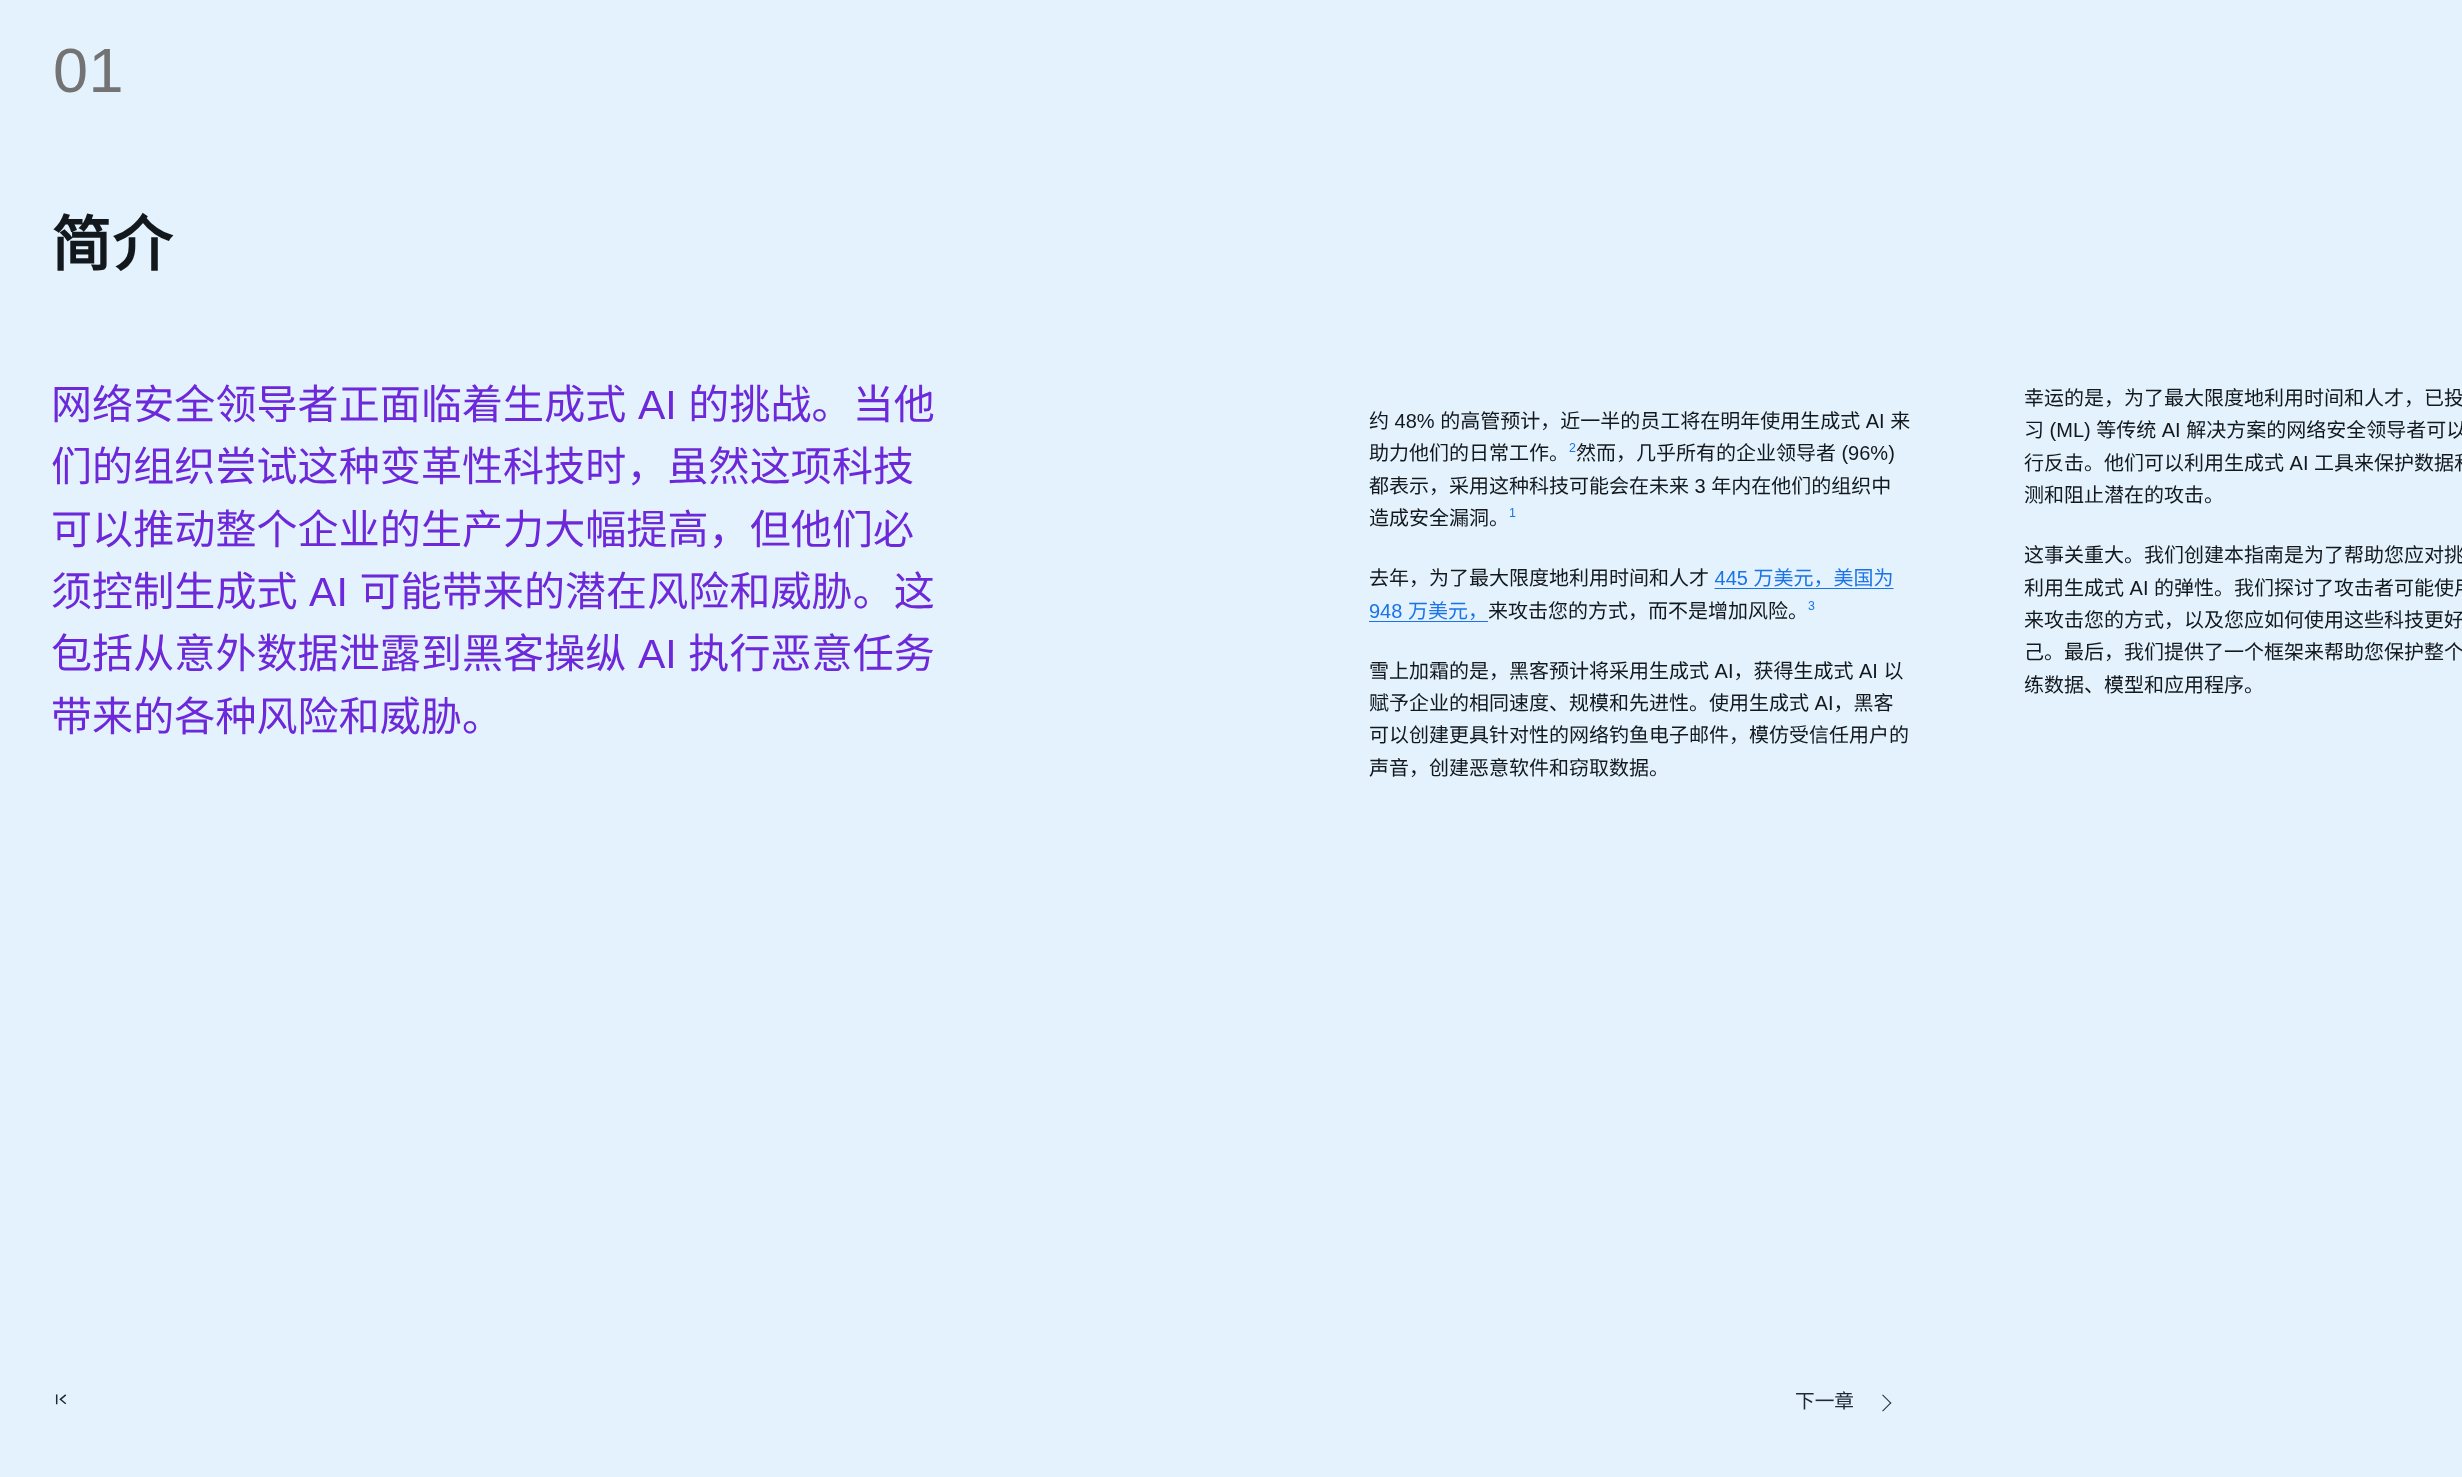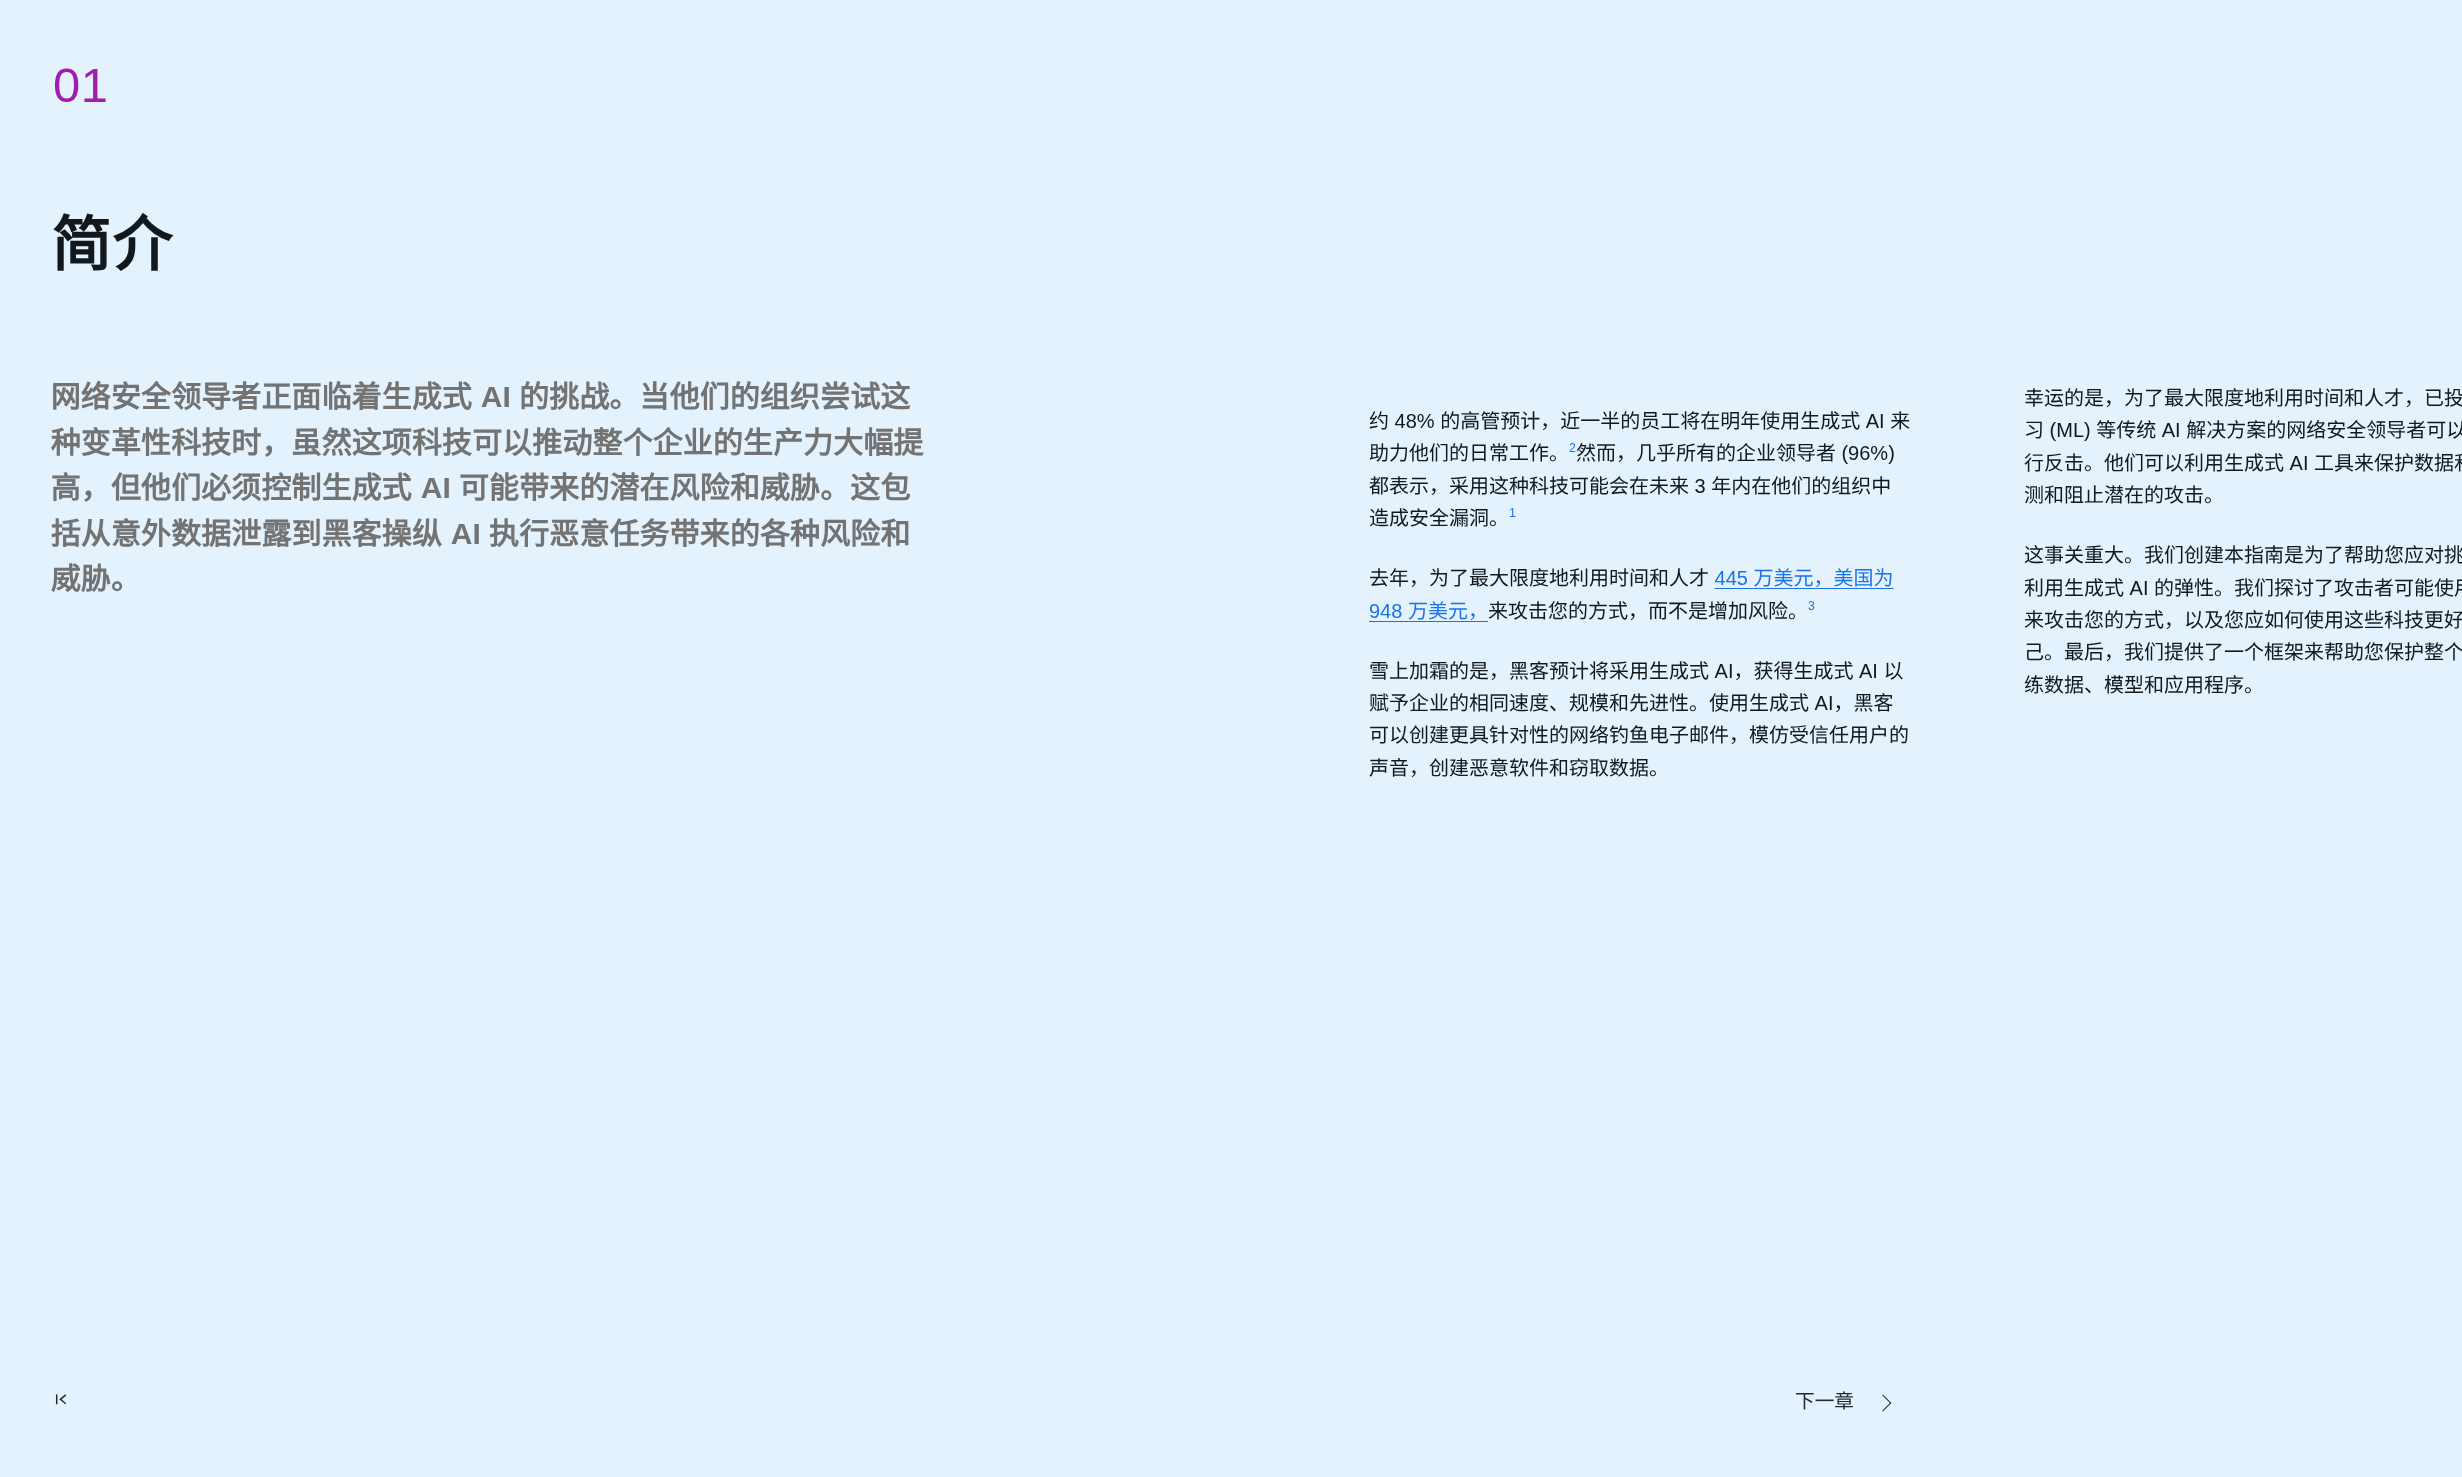--- a/index.html
+++ b/index.html
@@ -18,25 +18,25 @@
 
   .page {
     position: absolute;
     inset: 0;
   }
 
   
   .chapter-number {
     position: absolute;
     left: 53px;
-    top: 61px;
-    font-size: 49px;
+    top: 39px;
+    font-size: 63px;
     line-height: 1;
     font-weight: 400;
-    color: #a21caf;
+    color: #737373;
     letter-spacing: 0.5px;
   }
 
   .chapter-title {
     position: absolute;
     left: 52px;
     top: 170px;
     font-size: 60px;
     line-height: 1.15;
     font-weight: 700;
@@ -47,25 +47,24 @@
   
   .col {
     position: absolute;
     box-sizing: border-box;
   }
 
   .col-lead {
     left: 51px;
     top: 374px;
     width: 886px;
-    font-size: 30px;
+    font-size: 41px;
     line-height: 1.52;
-    color: #737373;
+    color: #6d28d9;
     letter-spacing: 0.1px;
-    font-weight: bold;
   }
 
   .col-mid {
     left: 1369px;
     top: 382px;
     width: 542px;
     font-size: 20px;
     line-height: 1.62;
     color: #13181d;
     margin-top: 23px;

